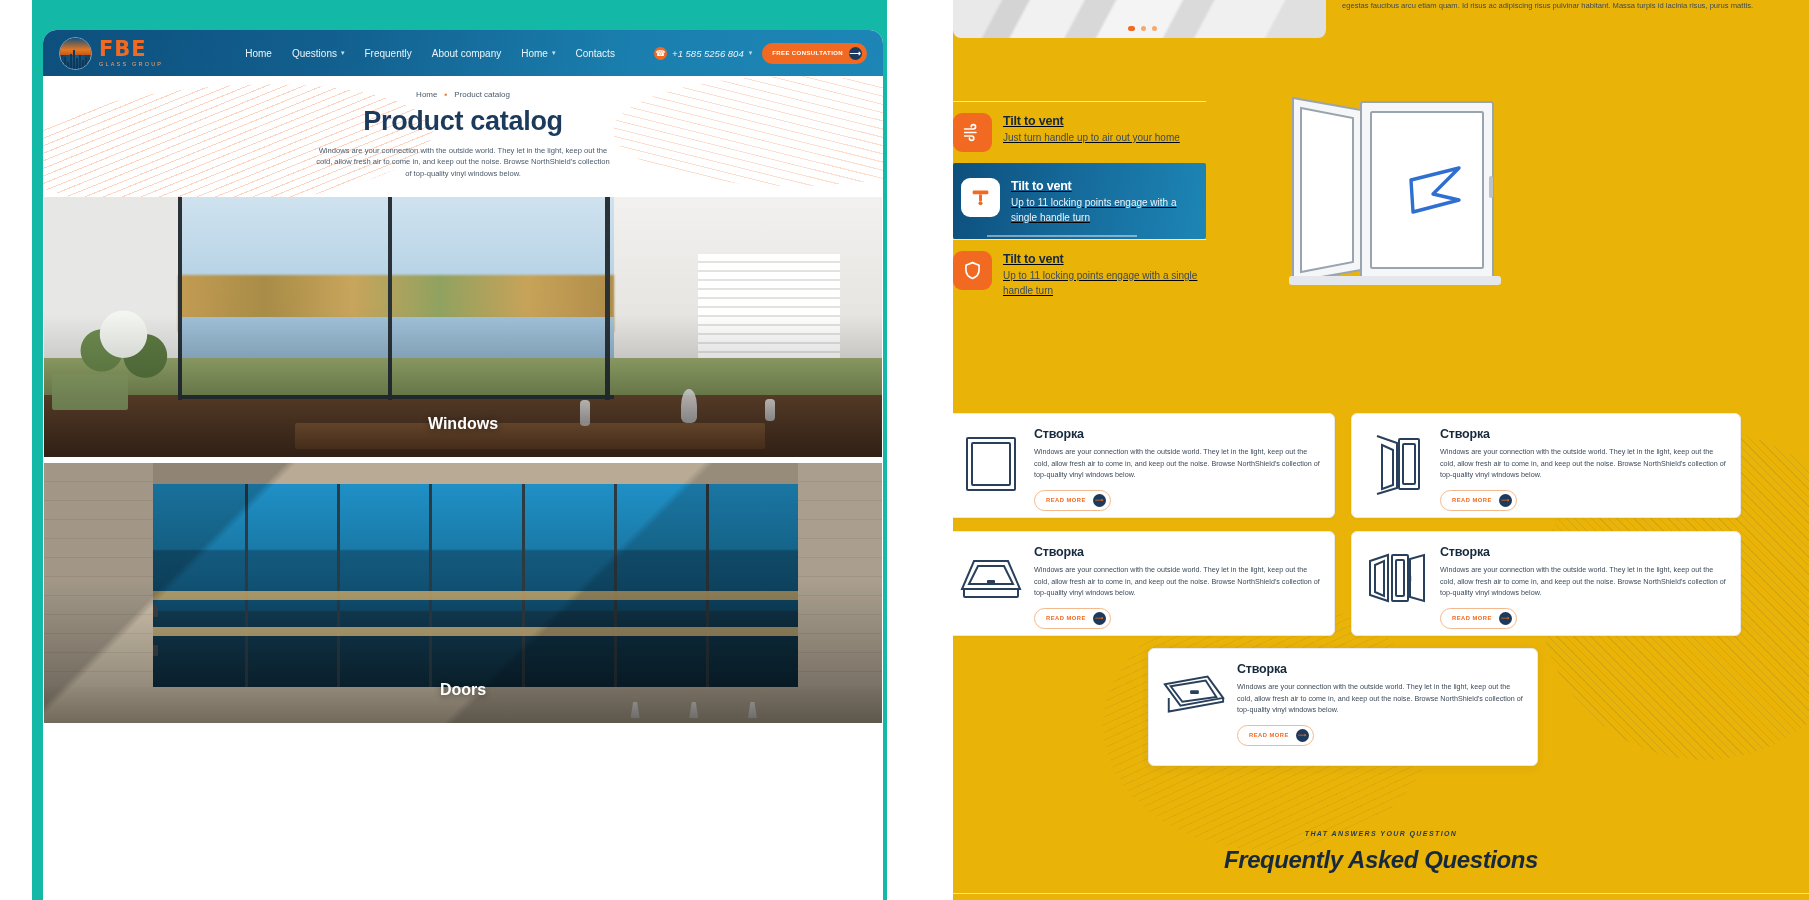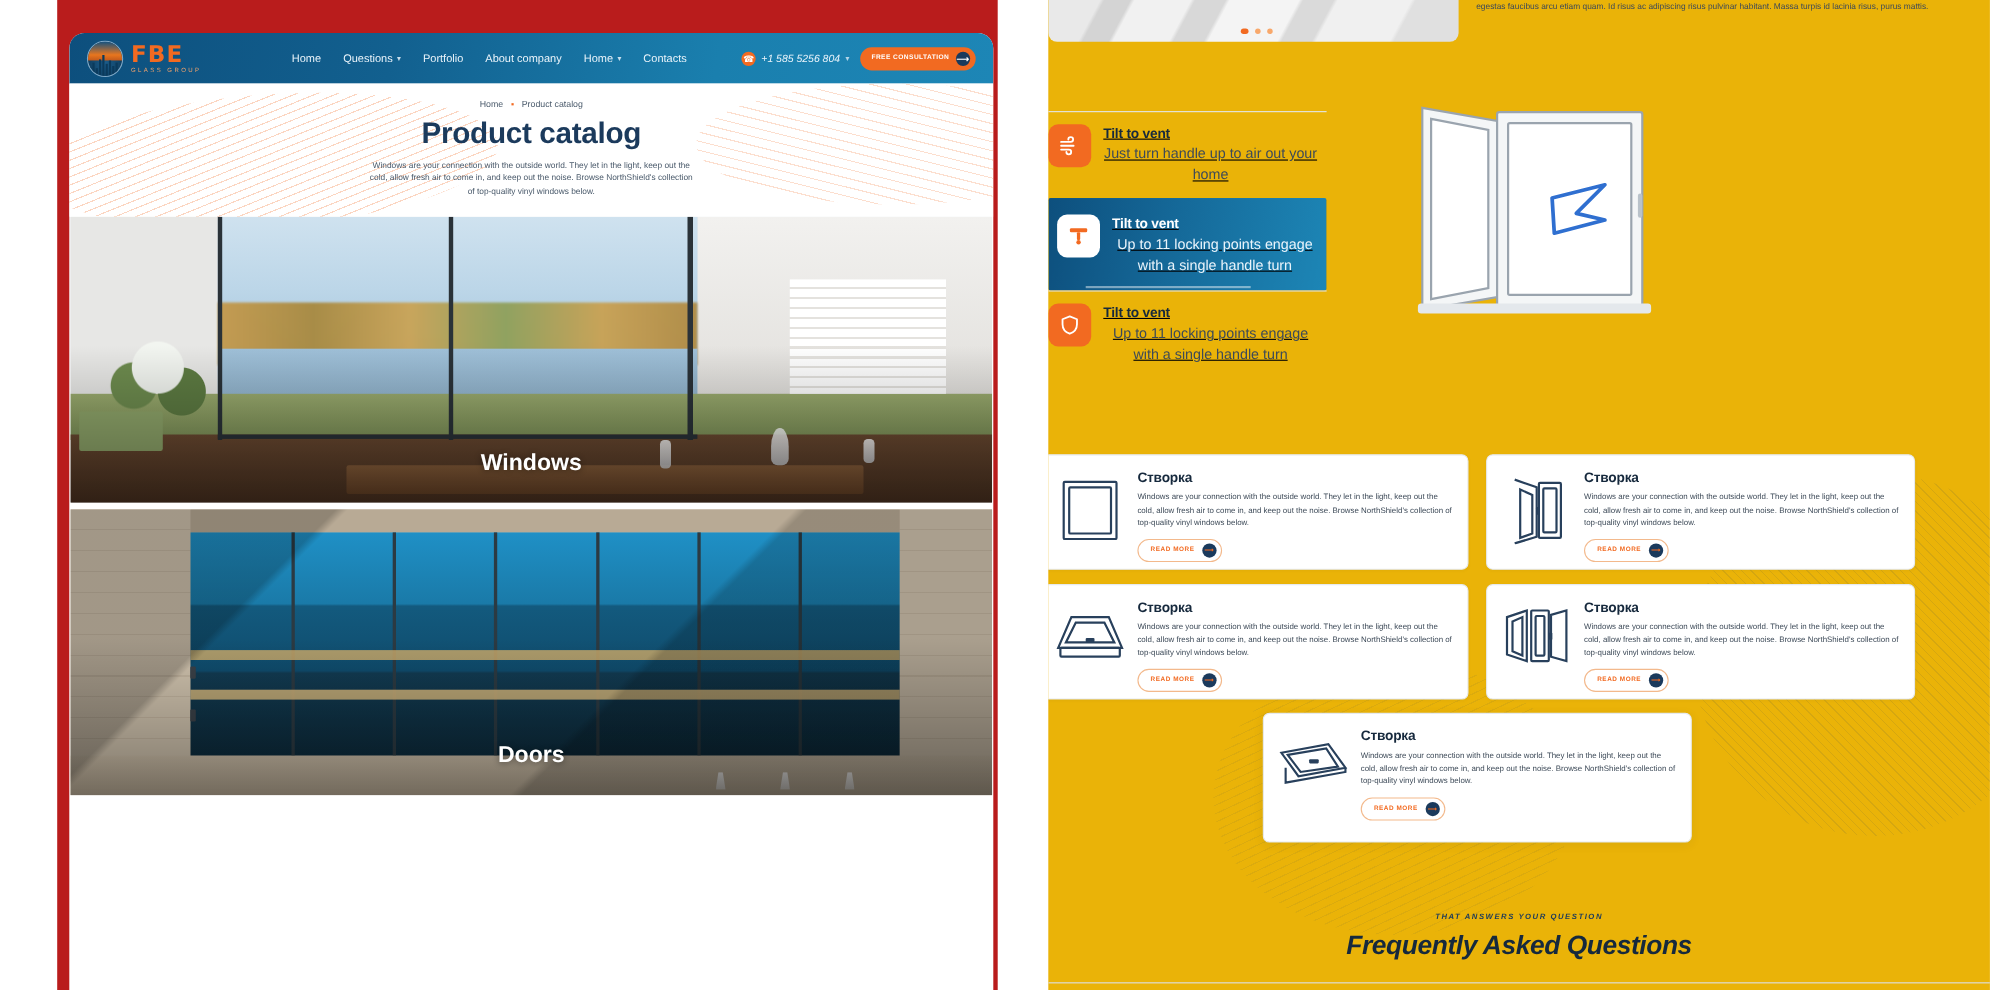--- a/index.html
+++ b/index.html
@@ -6,22 +6,22 @@
   html, body {
     width: 1809px; height: 900px;
     overflow: hidden;
     background: #ffffff;
     font-family: "Liberation Sans", sans-serif;
   }
   .stage { position: relative; width: 1809px; height: 900px; background: #ffffff; }
 
   
   .left-panel {
-    position: absolute; left: 52px; top: 0; width: 855px; height: 900px;
-    background: #b91c1c;
+    position: absolute; left: 32px; top: 0; width: 855px; height: 900px;
+    background: #14b8a6;
   }
   .left-inner {
     position: absolute; left: 11px; top: 30px; width: 840px; height: 870px;
     background: #ffffff;
     border-top-left-radius: 14px; border-top-right-radius: 14px;
     overflow: hidden;
   }
 
   
   .site-header {
@@ -104,21 +104,21 @@
     font-size: 7.6px; line-height: 1.5; color: #4a5a6b; position: relative;
   }
 
   
   .tile {
     position: relative; margin: 0 1px; height: 260px; overflow: hidden;
     display: flex; align-items: flex-end; justify-content: center;
   }
   .tile + .tile { margin-top: 6px; }
   .tile-label {
-    position: relative; z-index: 3; color: #fff; font-size: 21px; font-weight: 600;
+    position: relative; z-index: 3; color: #fff; font-size: 16px; font-weight: 600;
     padding-bottom: 24px; text-shadow: 0 1px 6px rgba(0,0,0,.45); margin-top: 24px;
   }
   .tile-shade { position:absolute; inset:0; background: linear-gradient(180deg, rgba(0,0,0,0) 45%, rgba(0,0,0,.38) 100%); z-index:2; }
 
   
   .art-windows { position:absolute; inset:0; background:#d8dee2; }
   .aw-sky { position:absolute; left:16%; top:0; width:52%; height:46%;
     background: linear-gradient(180deg,#cfe2ef 0%,#bcd6e8 55%,#a9c7dd 100%); }
   .aw-water { position:absolute; left:16%; top:46%; width:52%; height:22%;
     background: linear-gradient(180deg,#9fc0d8,#8fb2cb); }
@@ -203,21 +203,21 @@
     background: rgba(255,255,255,.45);
   }
   .f-icon {
     width: 39px; height: 39px; border-radius: 9px; background: #f26a21;
     display:flex; align-items:center; justify-content:center; flex: 0 0 auto;
   }
   .feature.active .f-icon { background: #ffffff; }
   .f-txt { padding-top: 1px; text-decoration: underline; }
   .f-title { font-size: 12.5px; font-weight: 700; color: #16293d; letter-spacing: -.2px; }
   .feature.active .f-title { color: #fff; }
-  .f-desc { font-size: 13px; line-height: 1.45; color: #3d4a58; margin-top: 3px; text-align: center; }
+  .f-desc { font-size: 10px; line-height: 1.45; color: #3d4a58; margin-top: 3px; }
   .feature.active .f-desc { color: #eaf4fb; }
 
   
   .win-illus { position: absolute; left: 330px; top: 90px; width: 230px; height: 200px; }
   .cards-swirl {
     position: absolute; right: -60px; top: 430px; width: 330px; height: 330px;
     background: repeating-linear-gradient(35deg, rgba(27,58,92,.10) 0 1px, transparent 1px 6px);
     border-radius: 50%;
     transform: rotate(10deg);
     pointer-events: none;
@@ -287,21 +287,21 @@
 
         <nav class="main-nav">
           <a class="nav-link" href="#">
             <span>Home</span>
           </a>
           <a class="nav-link" href="#">
             <span>Questions</span>
             <span class="caret">▾</span>
           </a>
           <a class="nav-link" href="#">
-            <span>Portfolio</span>
+            <span>Frequently</span>
           </a>
           <a class="nav-link" href="#">
             <span>About company</span>
           </a>
           <a class="nav-link" href="#">
             <span>Home</span>
             <span class="caret">▾</span>
           </a>
           <a class="nav-link" href="#">
             <span>Contacts</span>

